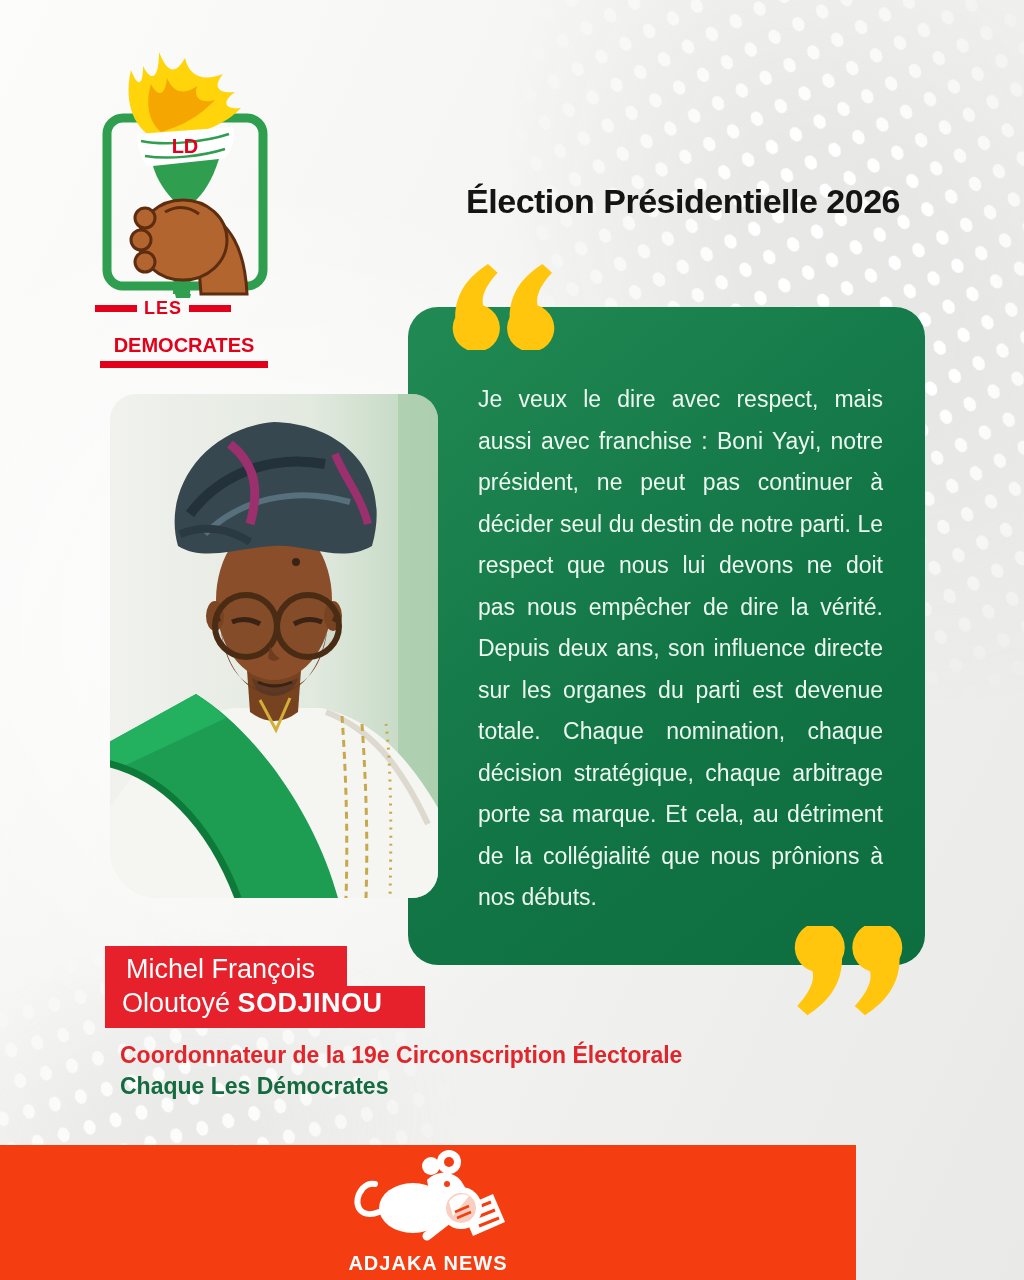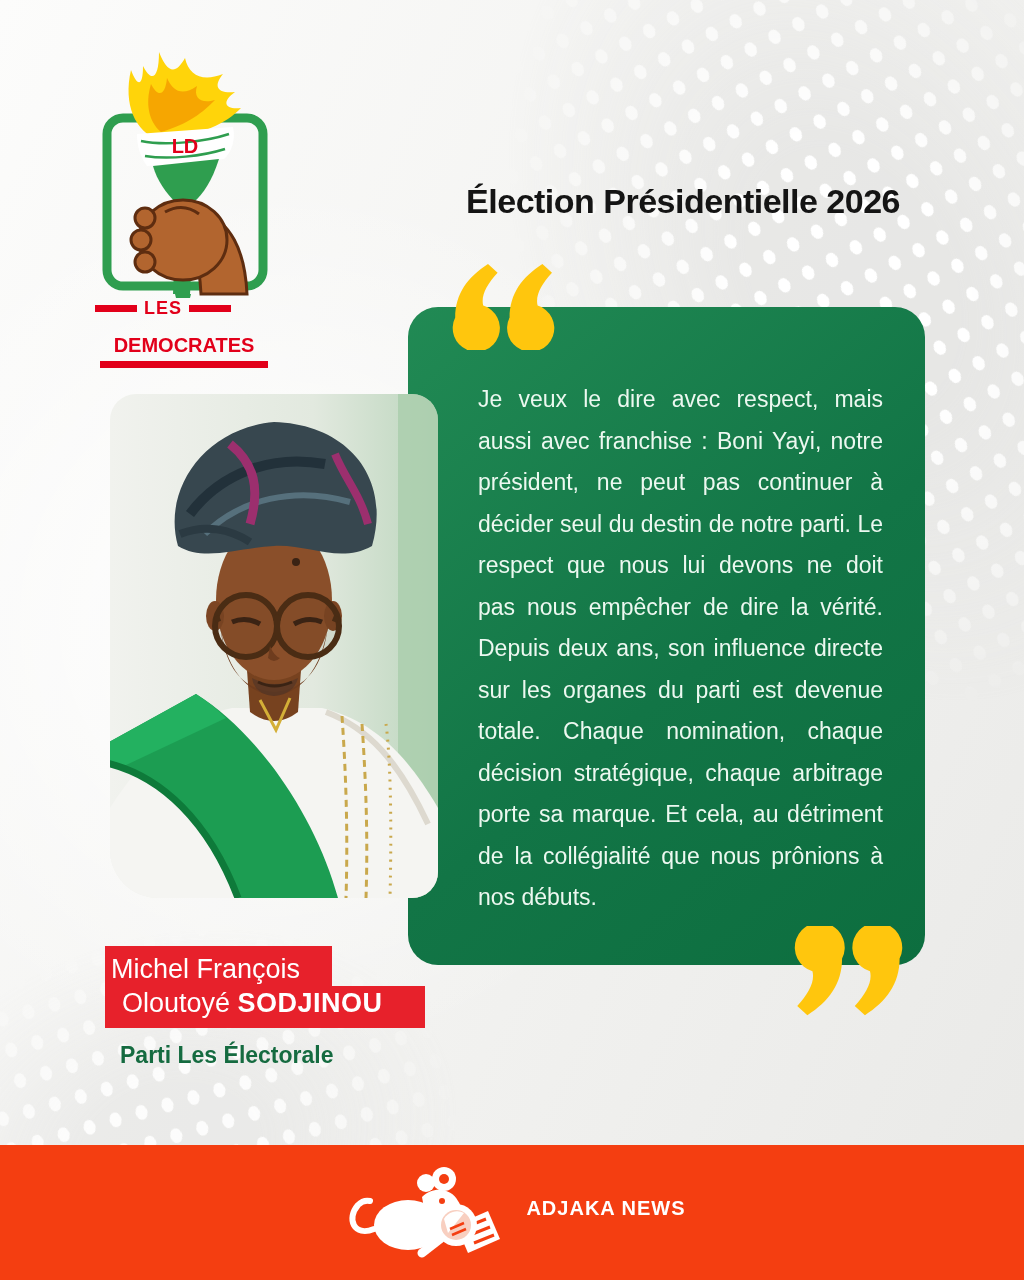--- a/index.html
+++ b/index.html
@@ -51,30 +51,30 @@
   .qmark-open{ left:452px; top:258px; }
   .qmark-close{ left:793px; top:926px; }
   
   .photo{
     position:absolute; left:110px; top:394px; width:328px; height:504px; z-index:3;
     border-radius:26px 26px 26px 48px; overflow:hidden;
   }
   
   .name-banner{ position:absolute; left:105px; top:946px; z-index:5; color:#fff; }
   .name-banner .line{ display:table; background:#e7212b; font-size:27px; line-height:30px; }
-  .name-banner .l1{ padding:8px 32px 2px 6px; }
+  .name-banner .l1{ padding:8px 32px 2px 21px; }
   .name-banner .l2{ padding:2px 42px 10px 17px; font-weight:400; }
   .name-banner .l2 b{ font-weight:800; letter-spacing:.5px; }
   .role{ position:absolute; left:120px; top:1040px; z-index:4; font-weight:700; font-size:23px; line-height:31px; }
   .role .r1{ color:#e0252b; }
   .role .r2{ color:#156b40; }
   
   .footer{
-    position:absolute; left:0; top:1145px; width:1024px; height:135px; z-index:6;
-    background:#f43e11; display:flex; flex-direction:row; align-items:center; justify-content:center;gap:18px;
+    position:absolute; left:0; top:1145px; width:856px; height:135px; z-index:6;
+    background:#f43e11; display:flex; flex-direction:column; align-items:center; justify-content:center;gap:18px;
   }
   .footer .brand{
     color:#ffffff; font-weight:900; font-size:20px; letter-spacing:1px; margin-top:-8px;
   }
 </style>
 </head>
 <body>
 
 <div class="poster">
 
@@ -192,21 +192,22 @@
 
   <div class="name-banner">
     <div class="line l1">Michel François</div>
     <div class="line l2">
         <span>Oloutoyé </span>
         <b>SODJINOU</b>
       </div>
   </div>
 
   <div class="role">
-    <div class="r2">Parti Les Électorale</div>
+    <div class="r1">Coordonnateur de la 19e Circonscription Électorale</div>
+    <div class="r2">Chaque Les Démocrates</div>
   </div>
 
   <div class="footer">
     <svg width="170" height="92" viewBox="0 0 170 92">
 
       <path d="M36,62 C16,70 8,52 20,38 C24,34 28,33 32,34" fill="none" stroke="#ffffff" stroke-width="6" stroke-linecap="round"></path>
 
       <ellipse cx="70" cy="58" rx="34" ry="25" fill="#ffffff"></ellipse>
 
       <path d="M84,30 C96,18 114,22 120,34 C126,42 122,52 112,56 L88,52 Z" fill="#ffffff"></path>

